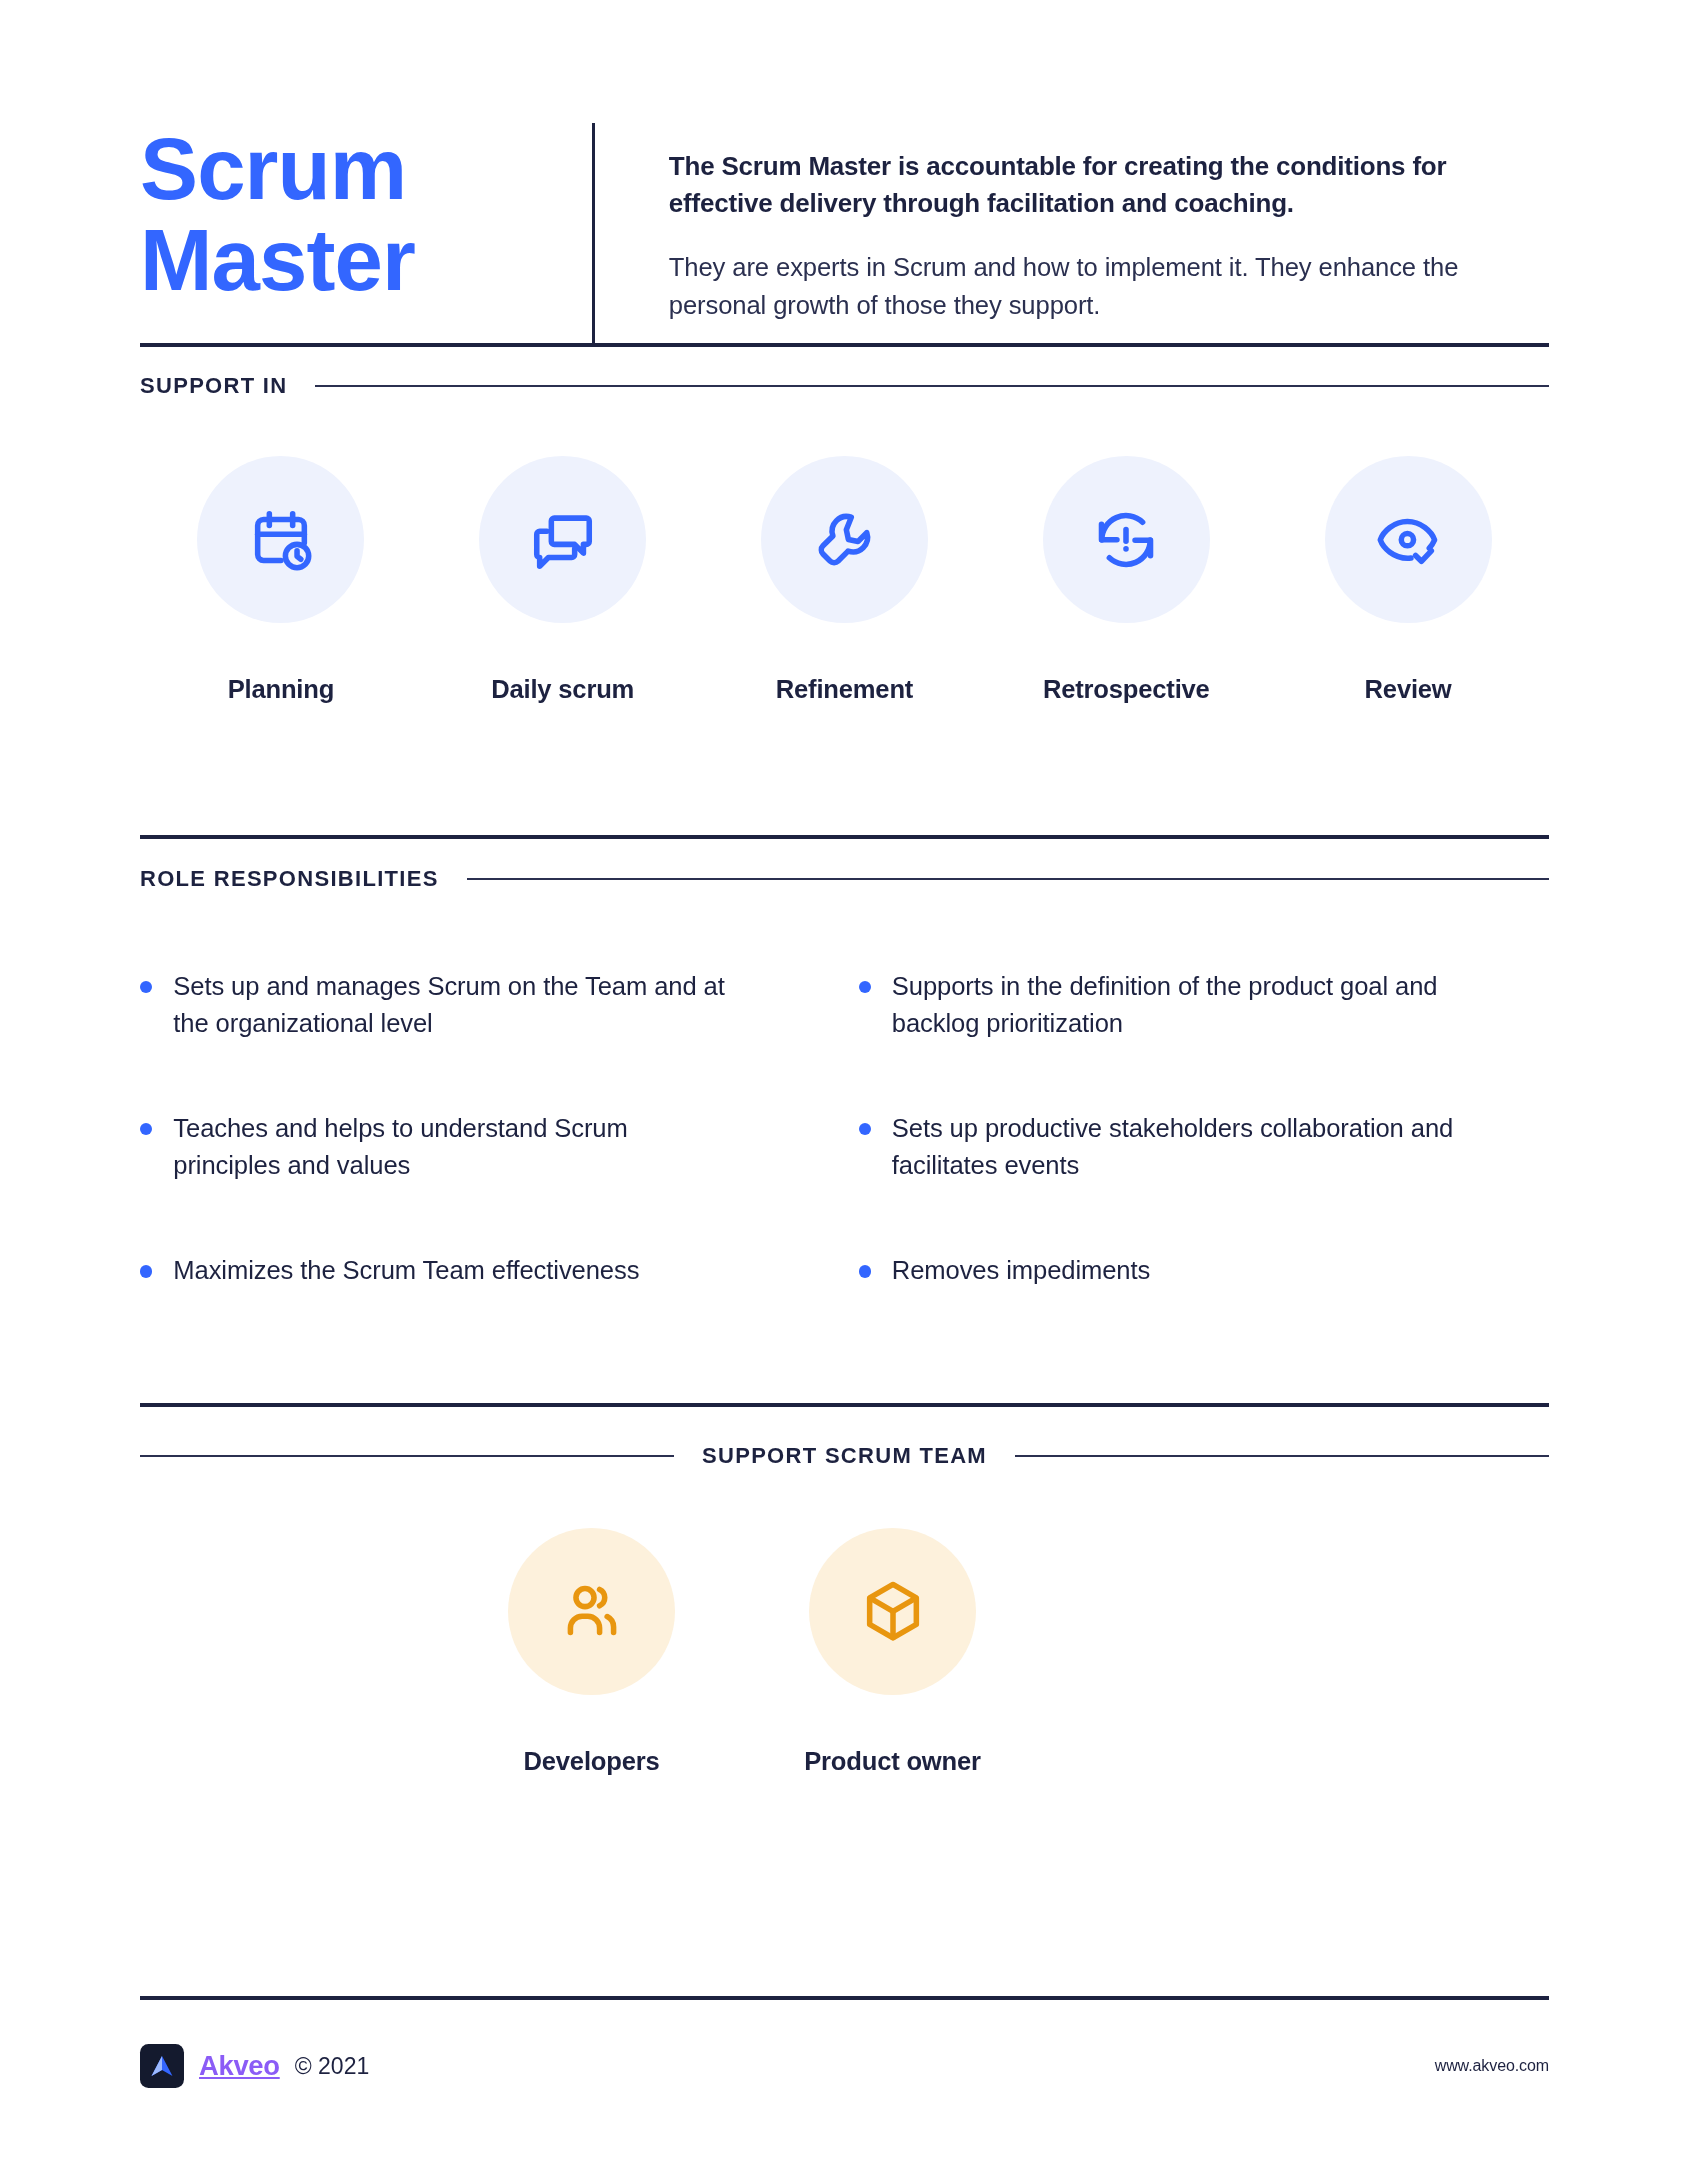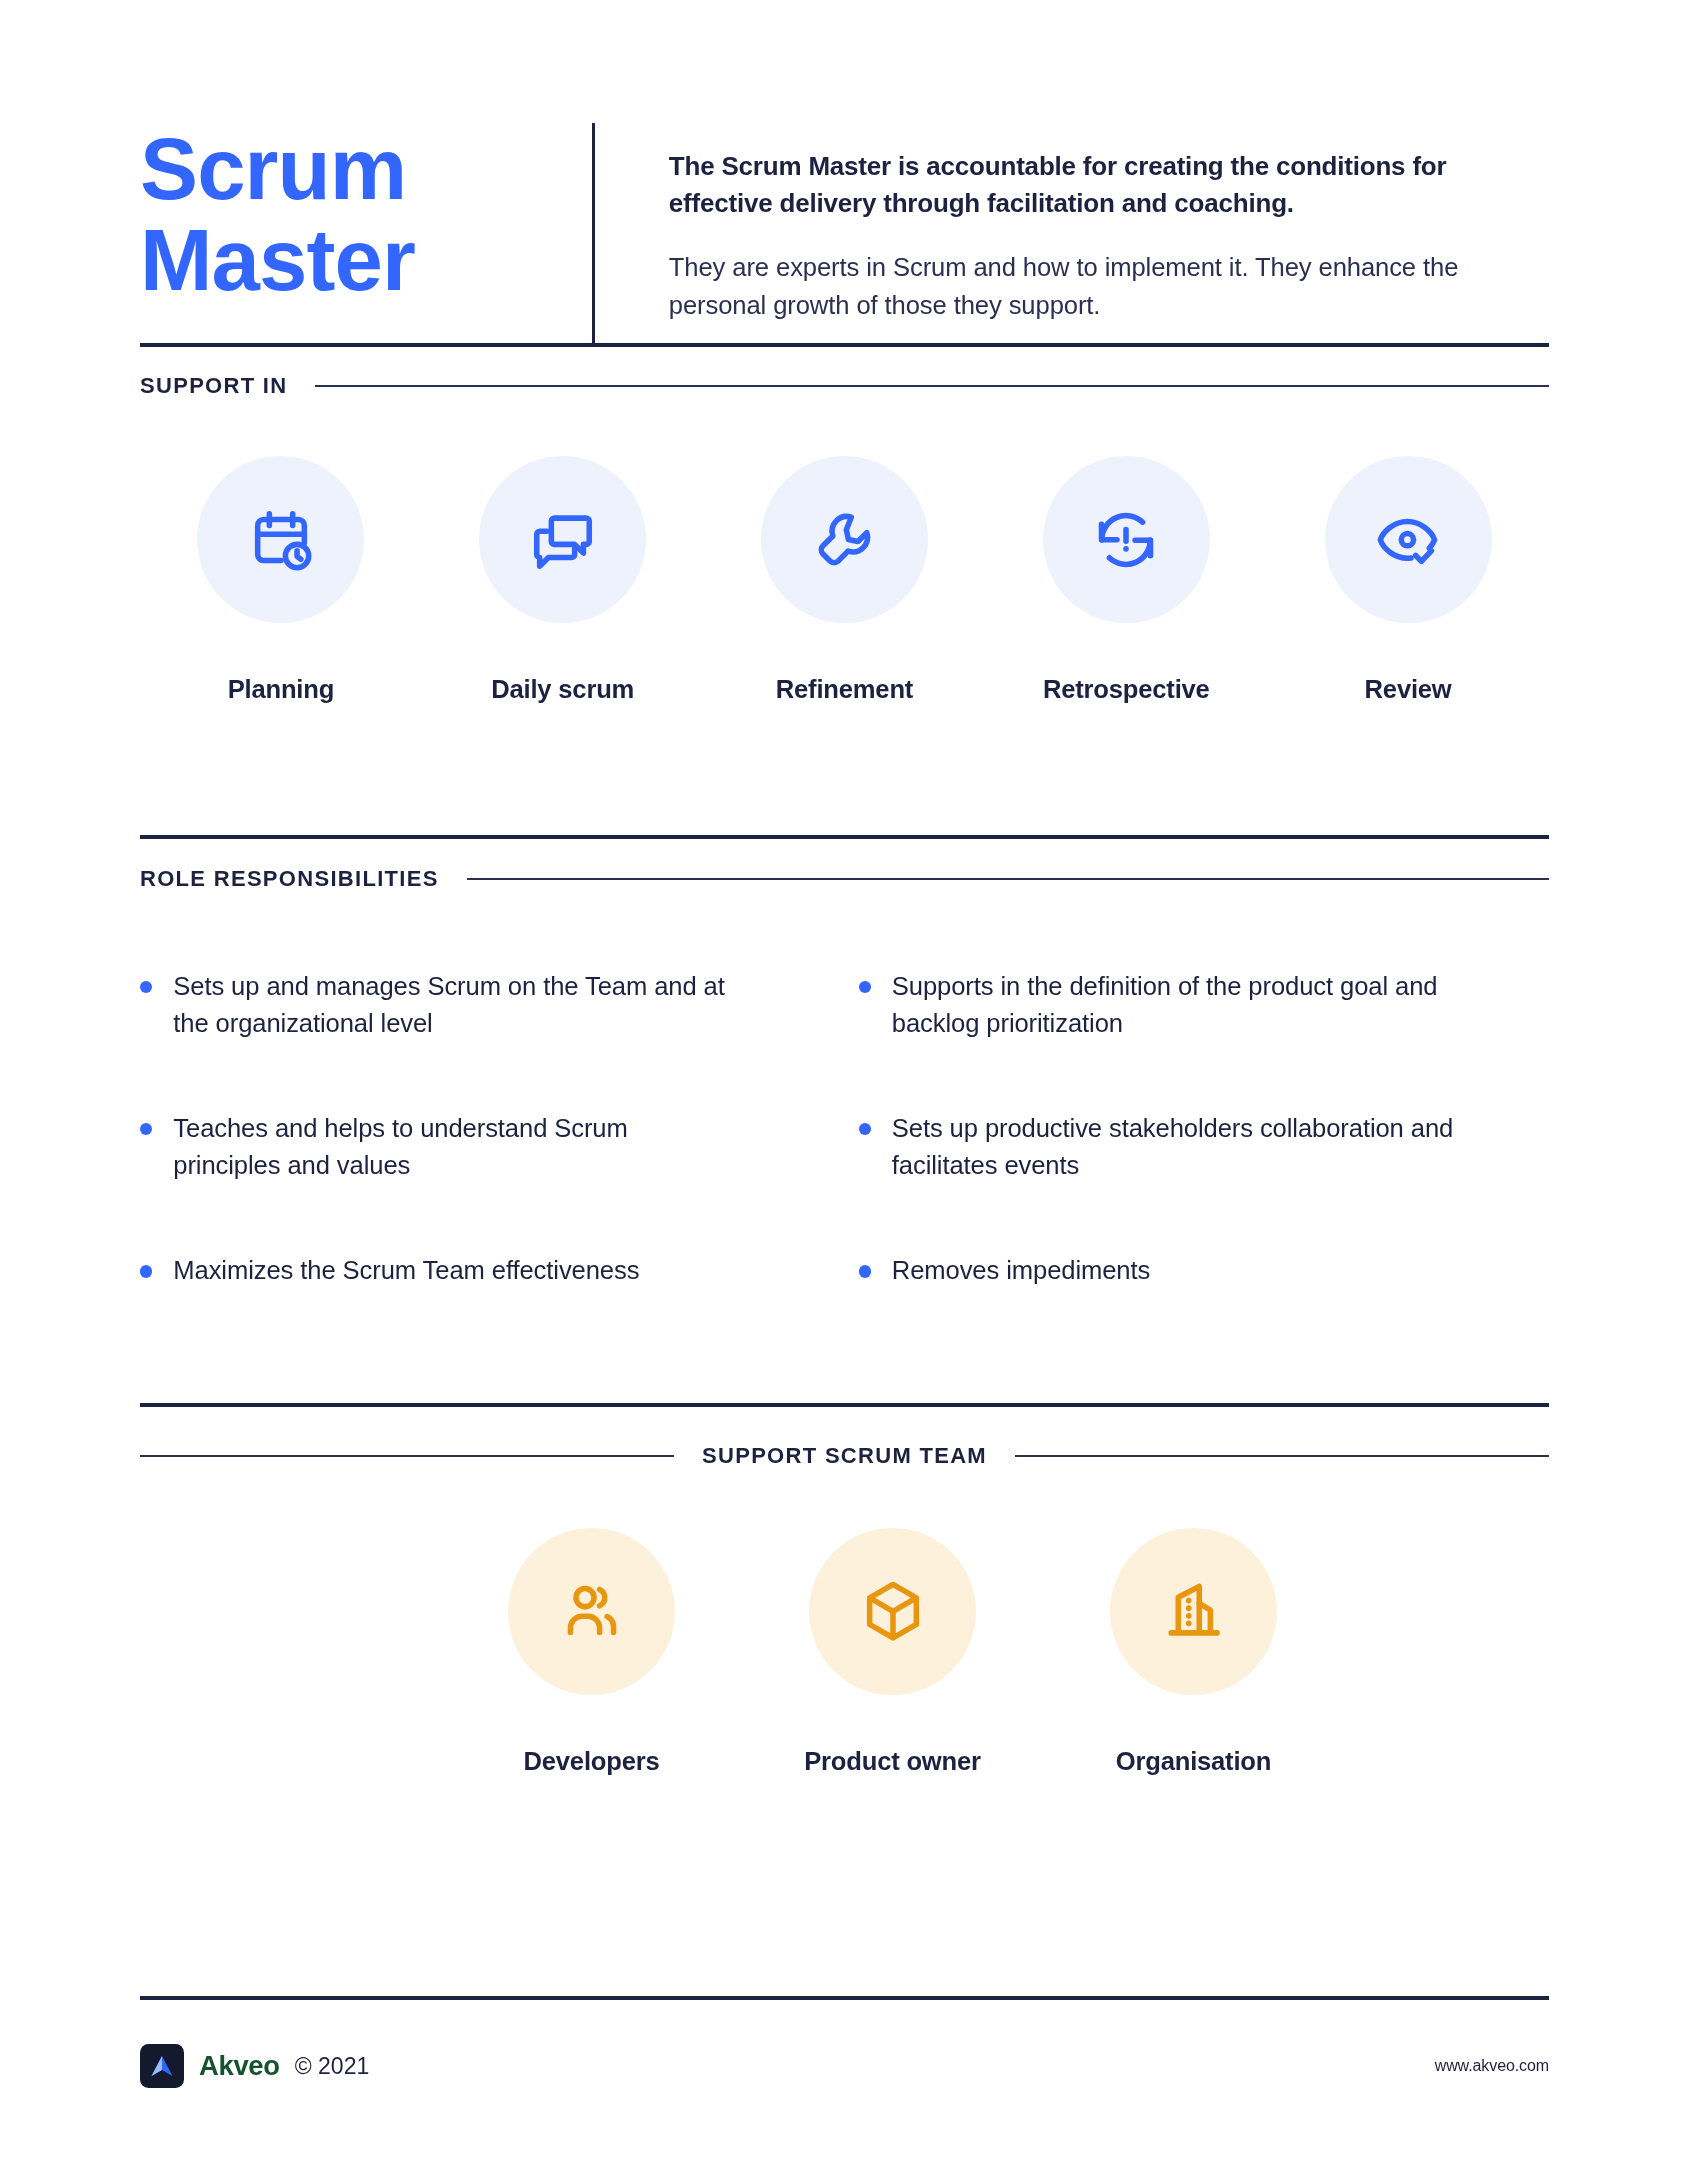--- a/index.html
+++ b/index.html
@@ -232,23 +232,24 @@
     background: #141a2e;
     display: flex;
     align-items: center;
     justify-content: center;
     flex: none;
   }
 
   .brand-name {
     font-size: 27.4px;
     font-weight: 700;
-    color: #14532d;
+    color: #8b5cf6;
     margin-left: 15px;
     letter-spacing: -0.3px;
+    text-decoration: underline;
   }
 
   .brand-copy {
     font-size: 23px;
     color: #1d2240;
     margin-left: 15px;
   }
 
   .site {
     font-size: 16px;
@@ -412,34 +413,20 @@
       <div class="icon-circle amber">
         <svg width="70" height="70" viewBox="0 0 24 24" fill="none" stroke="#E8960F" stroke-width="1.9" stroke-linecap="round" stroke-linejoin="round">
           <path d="M12 2.9l8 4.6v9.1l-8 4.6-8-4.6V7.5z"></path>
           <polyline points="4.2,7.6 12,12.1 19.8,7.6"></polyline>
           <line x1="12" y1="12.1" x2="12" y2="21.1"></line>
         </svg>
       </div>
       <div class="icon-label">Product owner</div>
     </div>
 
-    <div class="icon-item">
-      <div class="icon-circle amber">
-        <svg width="70" height="70" viewBox="0 0 24 24" fill="none" stroke="#E8960F" stroke-width="1.9" stroke-linecap="round" stroke-linejoin="round">
-          <path d="M6.6 19.4V7.3l7.2-3.7v15.8"></path>
-          <path d="M13.8 9.4l3.8 2.3v7.7"></path>
-          <line x1="4.2" y1="19.5" x2="19.9" y2="19.5"></line>
-          <line x1="10.2" y1="8.4" x2="10.2" y2="8.5"></line>
-          <line x1="10.2" y1="11" x2="10.2" y2="11.1"></line>
-          <line x1="10.2" y1="13.6" x2="10.2" y2="13.7"></line>
-          <line x1="10.2" y1="16.2" x2="10.2" y2="16.3"></line>
-        </svg>
-      </div>
-      <div class="icon-label">Organisation</div>
-    </div>
 
   </div>
 
   <div class="footer">
     <div class="footer-rule"></div>
     <div class="footer-inner">
       <div class="brand">
         <span class="brand-logo">
           <svg width="28" height="28" viewBox="0 0 24 24">
             <path d="M12 3.5 L21 20.5 L12 15.5 L3 20.5 Z" fill="#3366FF"></path>

